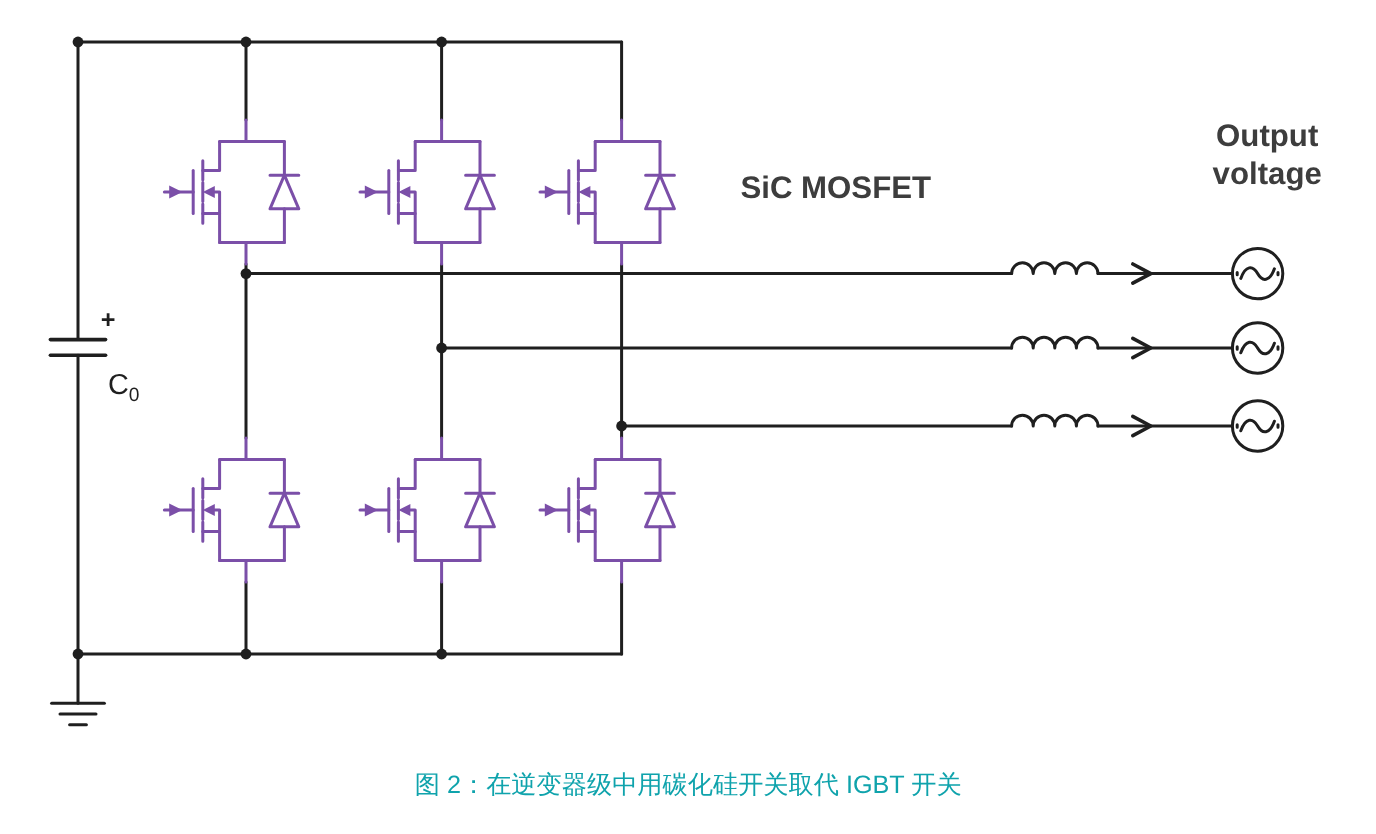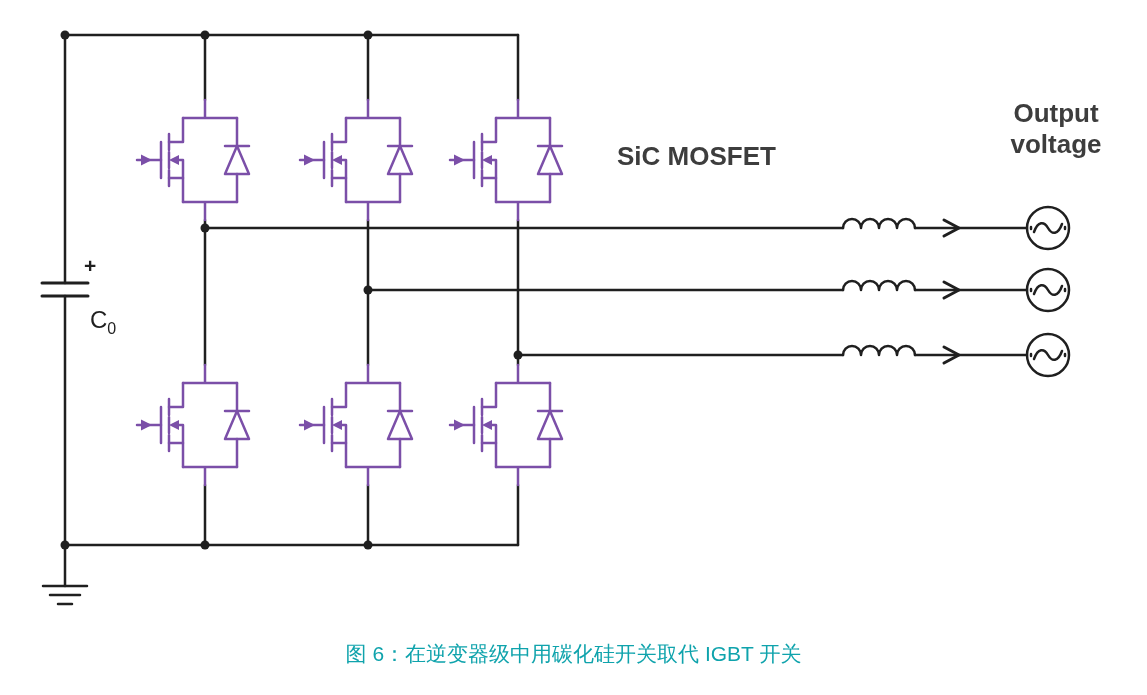--- a/index.html
+++ b/index.html
@@ -201,14 +201,14 @@
       <circle class="dot" cx="368" cy="545" r="4.5"></circle>
     </g>
 
     <text class="label" x="617" y="165">SiC MOSFET</text>
     <g>
       <text class="label" x="1056" y="122" text-anchor="middle">Output</text>
       <text class="label" x="1056" y="153" text-anchor="middle">voltage</text>
     </g>
   </svg>
 
-  <div class="figure-caption">图 6：在逆变器级中用碳化硅开关取代 IGBT 开关</div>
+  <div class="figure-caption">图 2：在逆变器级中用碳化硅开关取代 IGBT 开关</div>
 </div>
 
 </body></html>

